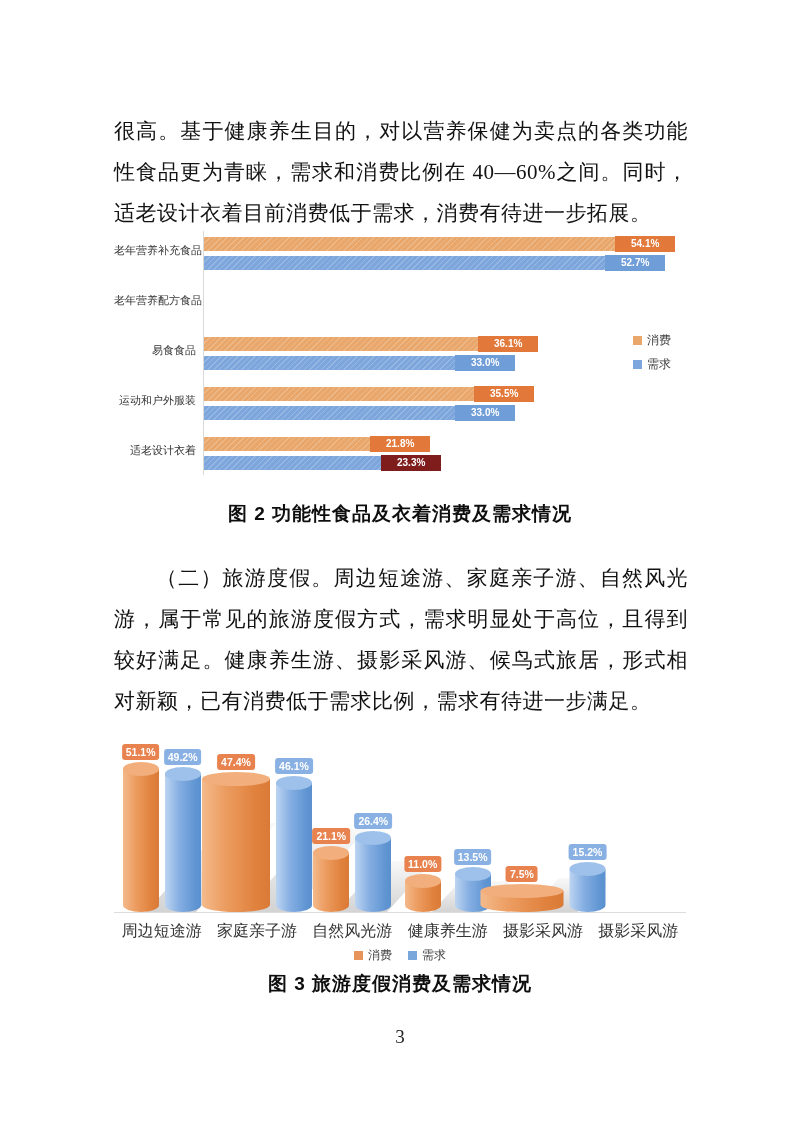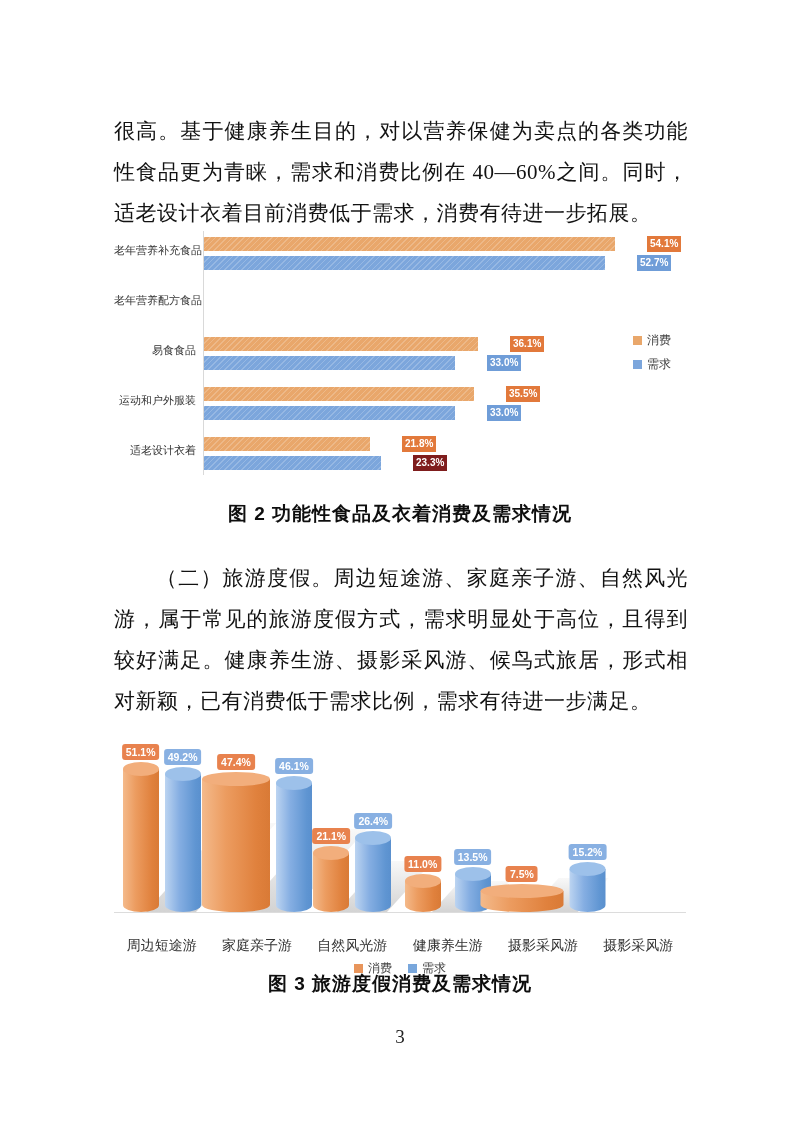--- a/index.html
+++ b/index.html
@@ -37,22 +37,22 @@
     font-size:11px;color:#333;white-space:nowrap;
   }
   .c1-bars{position:absolute;left:90px;top:8px;}
   .c1-bar{position:relative;height:14px;margin-bottom:5px;}
   .c1-bar::after{ 
     content:"";position:absolute;inset:0;
     background:repeating-linear-gradient(135deg,rgba(255,255,255,.20) 0 1px,rgba(255,255,255,0) 1px 4px);
   }
   .c1-val{
     position:absolute;left:100%;top:-1px;height:16px;line-height:16px;
-    padding:0 3px;font-family:"Liberation Sans","DejaVu Sans",sans-serif;
-    font-size:10px;font-weight:bold;color:#fff;white-space:nowrap;z-index:2;margin-left:32px;
+    padding:0 16px;font-family:"Liberation Sans","DejaVu Sans",sans-serif;
+    font-size:10px;font-weight:bold;color:#fff;white-space:nowrap;z-index:2;
   }
   
   .legend-item{display:flex;align-items:center;gap:5px;
     font-family:"Liberation Sans","DejaVu Sans",sans-serif;font-size:12px;color:#404040;}
   .legend-swatch{width:9px;height:9px;display:inline-block;}
   #c1-legend{position:absolute;left:519px;top:103px;}
   #c1-legend .legend-item{margin-bottom:7px;}
   
   #chart2{position:absolute;left:114px;top:701px;width:572px;height:258px;}
   #c2-plot{position:relative;height:211px;border-bottom:1px solid #dcdcdc;display:flex;}
@@ -76,23 +76,23 @@
   .c2-cyl.s-blue{background:linear-gradient(90deg,#bcd4f1 0%,#85aee2 40%,#5f95d2 85%,#5a90ce 100%);}
   .c2-cyl.s-blue::before{background:#9dc1ea;}
   .c2-val{
     position:absolute;bottom:calc(100% + 9px);left:50%;transform:translateX(-50%);
     font-family:"Liberation Sans","DejaVu Sans",sans-serif;
     font-size:10.5px;font-weight:bold;color:#fff;
     padding:2px 4px;border-radius:3px;white-space:nowrap;z-index:3;
   }
   #c2-cats{display:flex;}
   .c2-cat{
-    width:16.666%;text-align:center;padding-top:24px;
-    font-family:"Liberation Sans","DejaVu Sans",sans-serif;
-    font-size:14px;color:#333;white-space:nowrap;
+    width:16.666%;text-align:center;padding-top:8px;
+    font-family:"Liberation Sans","DejaVu Sans",sans-serif;
+    font-size:16px;color:#333;white-space:nowrap;
   }
   #c2-legend{display:flex;justify-content:center;gap:16px;margin-top:5px;}
 </style>
 </head>
 <body>
 
 <p class="para" id="para1">很高。基于健康养生目的，对以营养保健为卖点的各类功能性食品更为青睐，需求和消费比例在 40—60%之间。同时，适老设计衣着目前消费低于需求，消费有待进一步拓展。</p>
 
 <div id="chart1">
   <div class="axis"></div>

